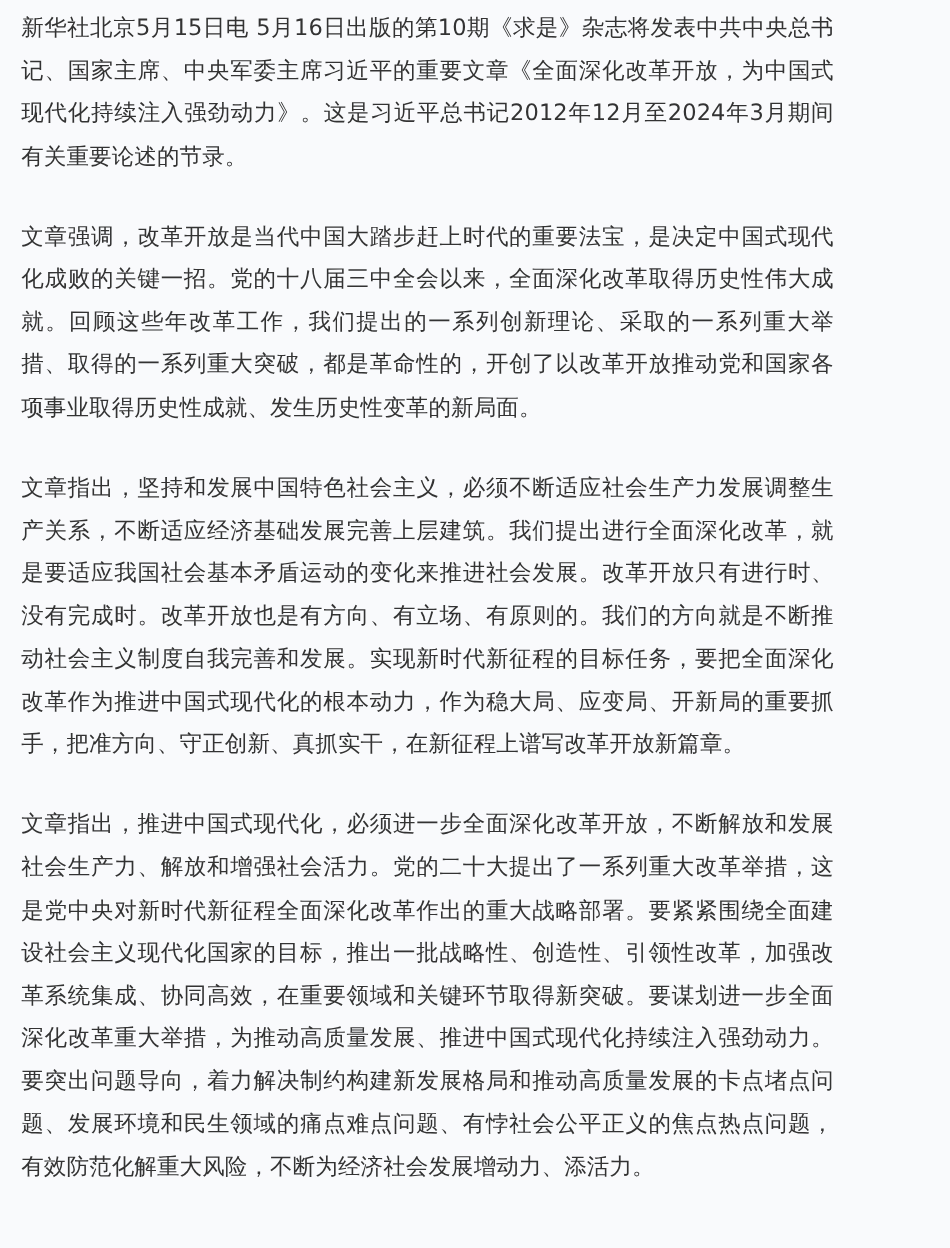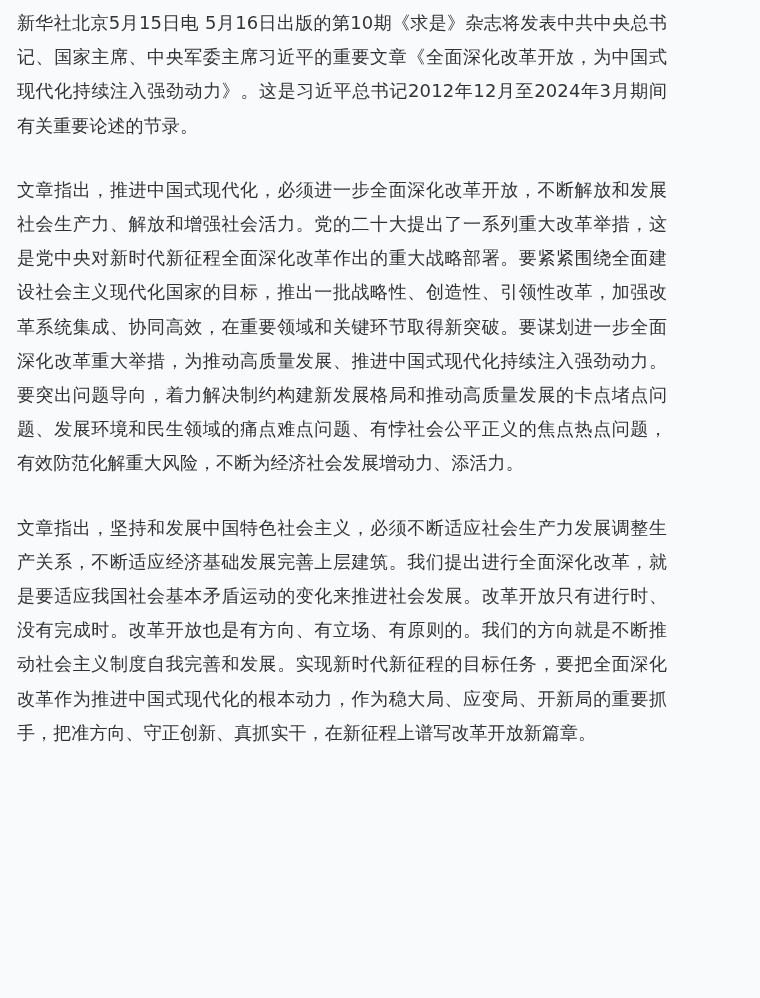--- a/index.html
+++ b/index.html
@@ -33,15 +33,16 @@
       font-size: 13px;
       line-height: 20px;
       color: #a8a8a8;
     }
   </style>
 </head>
 <body>
 
 <div class="article">
   <p class="para">新华社北京5月15日电 5月16日出版的第10期《求是》杂志将发表中共中央总书记、国家主席、中央军委主席习近平的重要文章《全面深化改革开放，为中国式现代化持续注入强劲动力》。这是习近平总书记2012年12月至2024年3月期间有关重要论述的节录。</p>
+  <p class="para">文章强调，改革开放是当代中国大踏步赶上时代的重要法宝，是决定中国式现代化成败的关键一招。党的十八届三中全会以来，全面深化改革取得历史性伟大成就。回顾这些年改革工作，我们提出的一系列创新理论、采取的一系列重大举措、取得的一系列重大突破，都是革命性的，开创了以改革开放推动党和国家各项事业取得历史性成就、发生历史性变革的新局面。</p>
+  <p class="para">文章指出，坚持和发展中国特色社会主义，必须不断适应社会生产力发展调整生产关系，不断适应经济基础发展完善上层建筑。我们提出进行全面深化改革，就是要适应我国社会基本矛盾运动的变化来推进社会发展。改革开放只有进行时、没有完成时。改革开放也是有方向、有立场、有原则的。我们的方向就是不断推动社会主义制度自我完善和发展。实现新时代新征程的目标任务，要把全面深化改革作为推进中国式现代化的根本动力，作为稳大局、应变局、开新局的重要抓手，把准方向、守正创新、真抓实干，在新征程上谱写改革开放新篇章。</p>
   <p class="para">文章指出，推进中国式现代化，必须进一步全面深化改革开放，不断解放和发展社会生产力、解放和增强社会活力。党的二十大提出了一系列重大改革举措，这是党中央对新时代新征程全面深化改革作出的重大战略部署。要紧紧围绕全面建设社会主义现代化国家的目标，推出一批战略性、创造性、引领性改革，加强改革系统集成、协同高效，在重要领域和关键环节取得新突破。要谋划进一步全面深化改革重大举措，为推动高质量发展、推进中国式现代化持续注入强劲动力。要突出问题导向，着力解决制约构建新发展格局和推动高质量发展的卡点堵点问题、发展环境和民生领域的痛点难点问题、有悖社会公平正义的焦点热点问题，有效防范化解重大风险，不断为经济社会发展增动力、添活力。</p>
-  <p class="para">文章指出，坚持和发展中国特色社会主义，必须不断适应社会生产力发展调整生产关系，不断适应经济基础发展完善上层建筑。我们提出进行全面深化改革，就是要适应我国社会基本矛盾运动的变化来推进社会发展。改革开放只有进行时、没有完成时。改革开放也是有方向、有立场、有原则的。我们的方向就是不断推动社会主义制度自我完善和发展。实现新时代新征程的目标任务，要把全面深化改革作为推进中国式现代化的根本动力，作为稳大局、应变局、开新局的重要抓手，把准方向、守正创新、真抓实干，在新征程上谱写改革开放新篇章。</p>
 </div>
 
 </body></html>

